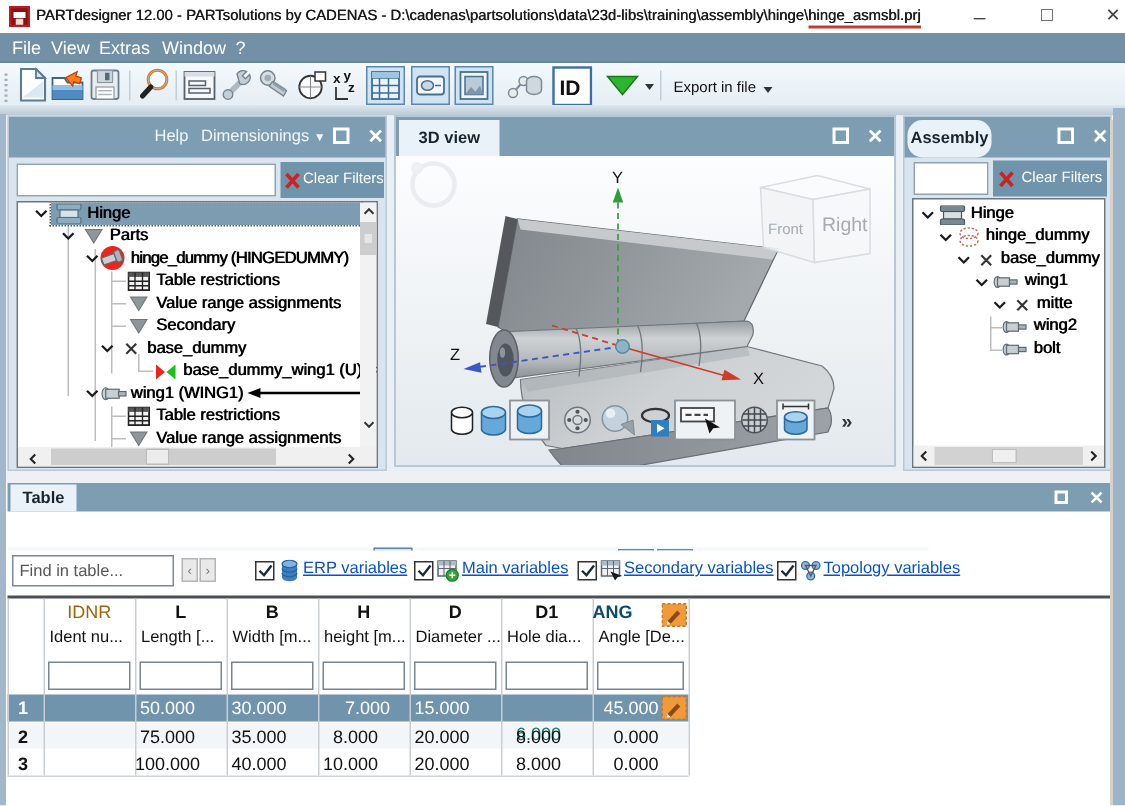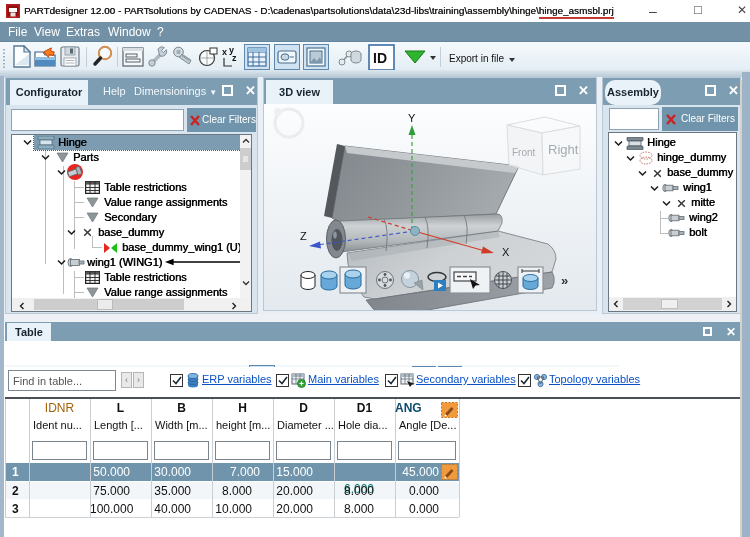--- a/index.html
+++ b/index.html
@@ -148,21 +148,20 @@
       <path d="M1 1 L7 1 L4 5 Z" fill="#333"></path>
     </svg>
 </div>
 
 <div class="abs" style="left:0;top:70px;width:750px;height:7px;background:linear-gradient(#dde7ee,#b9c9d6);"></div>
 <div class="abs" style="left:0;top:77px;width:750px;height:246px;background:#e9eff4;"></div>
 
 <div class="abs" style="left:5px;top:77px;width:253px;height:237px;background:#d9e5ee;border:1px solid #b9c8d4;">
 
   <div class="abs" style="left:0;top:0;width:251px;height:27px;background:#7d9db2;"></div>
-  <div class="abs tab-active" style="left:4px;top:2px;width:78px;height:25px;font-size:11px;text-align:center;line-height:25px;">Configurator</div>
   <div class="abs tab-idle" style="left:97px;top:7px;font-size:11px;">Help</div>
   <div class="abs tab-idle" style="left:128px;top:7px;font-size:11px;">Dimensionings <span style="font-size:8px;">▼</span></div>
   <div class="abs" style="left:216px;top:7px;width:11px;height:11px;border:2px solid #fff;"></div>
   <div class="abs" style="left:239px;top:5px;color:#fff;font-size:13px;font-weight:bold;">✕</div>
 
   <input class="abs" style="left: 5px; top: 31px; width: 173px; height: 22px; border: 1px solid rgb(143, 163, 178); background: rgb(255, 255, 255);">
   <div class="abs" style="left:181px;top:30px;width:69px;height:24px;background:#6f94ab;color:#fff;font-size:10px;line-height:24px;text-align:left;padding-left:15px;white-space:nowrap;">Clear Filters</div>
   <svg class="abs" style="left:183px;top:36px;" width="13" height="13" viewBox="0 0 13 13">
     <path d="M2 2 L10 11 M10 2 L2 11" stroke="#cc2222" stroke-width="2.4"></path>
   </svg>
@@ -203,20 +202,21 @@
     <svg class="abs" style="left:45px;top:34px;" width="9" height="7" viewBox="0 0 9 7">
         <path d="M1 1.5 L4.5 5 L8 1.5" stroke="#1a1a1a" stroke-width="1.5" fill="none"></path>
       </svg>
     <svg class="abs" style="left:54px;top:28px;" width="18" height="18" viewBox="0 0 18 18">
       <circle cx="9" cy="9" r="8" fill="#e8261f"></circle>
       <g transform="rotate(-20 9 9)">
           <rect x="2" y="6.5" width="9" height="5" fill="#c9ced2" stroke="#5e6a72" stroke-width="0.8"></rect>
           <rect x="11" y="5" width="4" height="8" rx="1.5" fill="#aab3b9" stroke="#5e6a72" stroke-width="0.8"></rect>
         </g>
     </svg>
+    <div class="abs treelabel" style="left:75px;top:31px;letter-spacing:-0.45px;">hinge_dummy (HINGEDUMMY)</div>
 
     <svg class="abs" style="left:73px;top:46px;" width="15" height="13" viewBox="0 0 15 13">
       <rect x="0.6" y="0.6" width="13.8" height="11.8" fill="#f2f2f2" stroke="#222" stroke-width="1.2"></rect>
       <rect x="0.6" y="0.6" width="13.8" height="3" fill="#555"></rect>
       <path d="M0.6 6.5 H14.4 M0.6 9.5 H14.4 M5 0.6 V12.4 M10 0.6 V12.4" stroke="#222" stroke-width="0.9"></path>
     </svg>
     <div class="abs treelabel" style="left:92px;top:46px;">Table restrictions</div>
 
     <svg class="abs" style="left:74px;top:62px;" width="13" height="11" viewBox="0 0 13 11">
         <path d="M1 1 L12 1 L6.5 10 Z" fill="#8f9699" stroke="#6e7578" stroke-width="0.7"></path>

